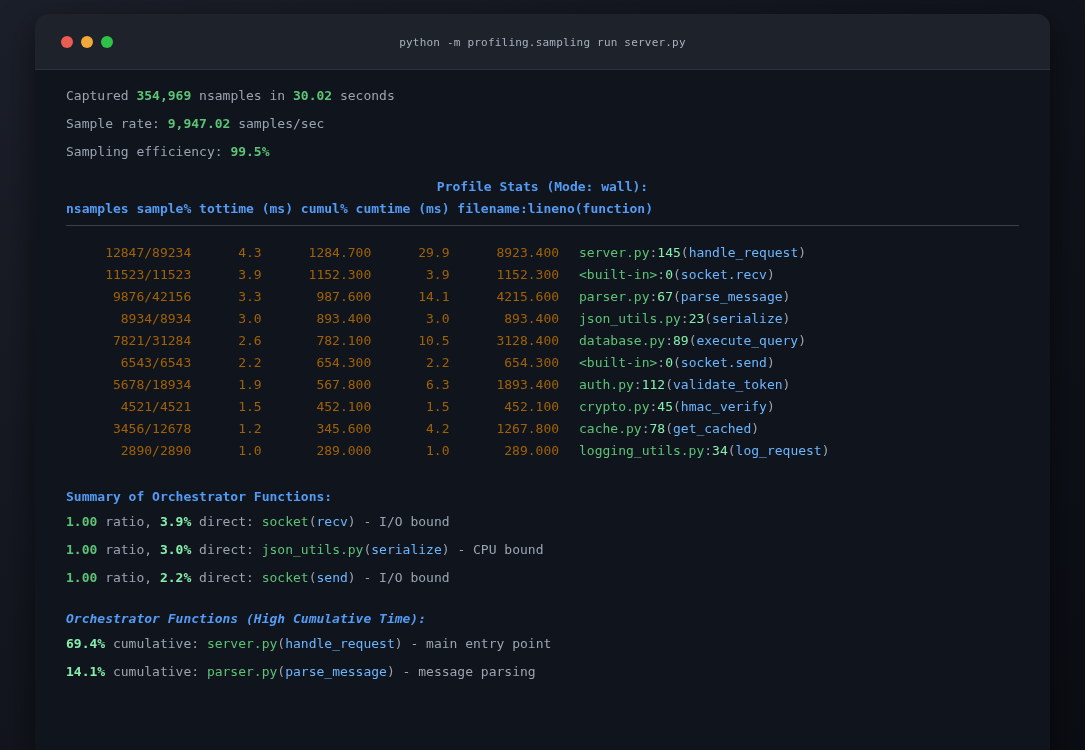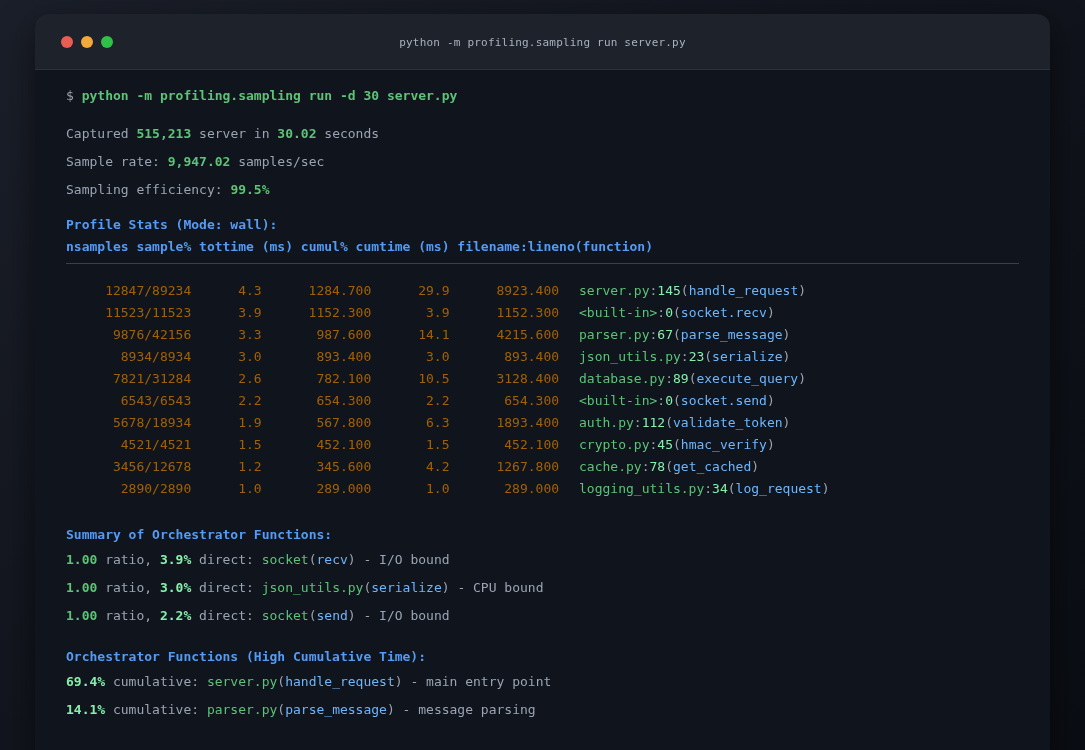--- a/index.html
+++ b/index.html
@@ -50,59 +50,58 @@
   .num    { color: #a16207; }
   .green  { color: #5cc377; }
   .blue   { color: #6cb6ff; text-align: right; }
   .orange { color: #86efac; }
   .bold   { font-weight: bold; }
   .heading { color: #539bf5; font-weight: bold; line-height: 22px; white-space: pre; }
 
   .cmd        { line-height: 20px; margin-bottom: 18px; }
   .intro-line { line-height: 20px; margin-bottom: 8px; }
 
-  .stats-title { margin-top: 14px; }
+  .stats-title { margin-top: 14px; text-align: center; }
   .divider {
     height: 0;
     border-top: 1px solid #39404d;
     margin-top: 5px;
   }
   #stats-rows { margin-top: 16px; }
   .stat-row { line-height: 22px; white-space: pre; }
   .col { display: inline-block; text-align: right; }
   .w-ns { width: 16ch; }
   .w-sp { width: 9ch; }
   .w-tt { width: 14ch; }
   .w-cp { width: 10ch; }
   .w-ct { width: 14ch; }
   .loc { margin-left: 20px; }
 
   .summary-title { margin-top: 24px; }
   .hot-title     { margin-top: 12px; }
-  .orch-title    { margin-top: 16px; }
+  .orch-title    { margin-top: 16px; font-style: italic; }
   .body-line     { line-height: 28px; white-space: pre; }
 </style>
 </head>
 <body>
 
 <div class="window">
   <div class="titlebar">
     <div class="traffic">
       <span class="dot red"></span>
       <span class="dot yellow"></span>
       <span class="dot green-dot"></span>
     </div>
     <div class="title">python -m profiling.sampling run server.py</div>
   </div>
 
   <div class="content">
-    <div class="line cmd"><span class="fg">$ </span><span class="green bold">python -m profiling.sampling run -d 30 server.py</span></div>
 
     <div id="summary-lines">
-        <div class="line intro-line"><span class="fg">Captured </span><span class="green bold">515,213</span><span class="fg"> server in </span><span class="green bold">30.02</span><span class="fg"> seconds</span></div>
+        <div class="line intro-line"><span class="fg">Captured </span><span class="green bold">354,969</span><span class="fg"> nsamples in </span><span class="green bold">30.02</span><span class="fg"> seconds</span></div>
         <div class="line intro-line"><span class="fg">Sample rate: </span><span class="green bold">9,947.02</span><span class="fg"> samples/sec</span></div>
         <div class="line intro-line"><span class="fg">Sampling efficiency: </span><span class="green bold">99.5%</span></div>
       </div>
 
     <div class="heading stats-title">Profile Stats (Mode: wall):</div>
     <div class="heading">nsamples sample% tottime (ms) cumul% cumtime (ms) filename:lineno(function)</div>
     <div class="divider"></div>
     <div id="stats-rows">
         <div class="stat-row"><span class="col w-ns num">12847/89234</span><span class="col w-sp num">4.3</span><span class="col w-tt num">1284.700</span><span class="col w-cp num">29.9</span><span class="col w-ct num">8923.400</span><span class="loc"><span class="green">server.py</span><span class="fg">:</span><span class="orange">145</span><span class="fg">(</span><span class="blue">handle_request</span><span class="fg">)</span></span></div>
         <div class="stat-row"><span class="col w-ns num">11523/11523</span><span class="col w-sp num">3.9</span><span class="col w-tt num">1152.300</span><span class="col w-cp num">3.9</span><span class="col w-ct num">1152.300</span><span class="loc"><span class="green">&lt;built-in&gt;</span><span class="fg">:</span><span class="orange">0</span><span class="fg">(</span><span class="blue">socket.recv</span><span class="fg">)</span></span></div>

